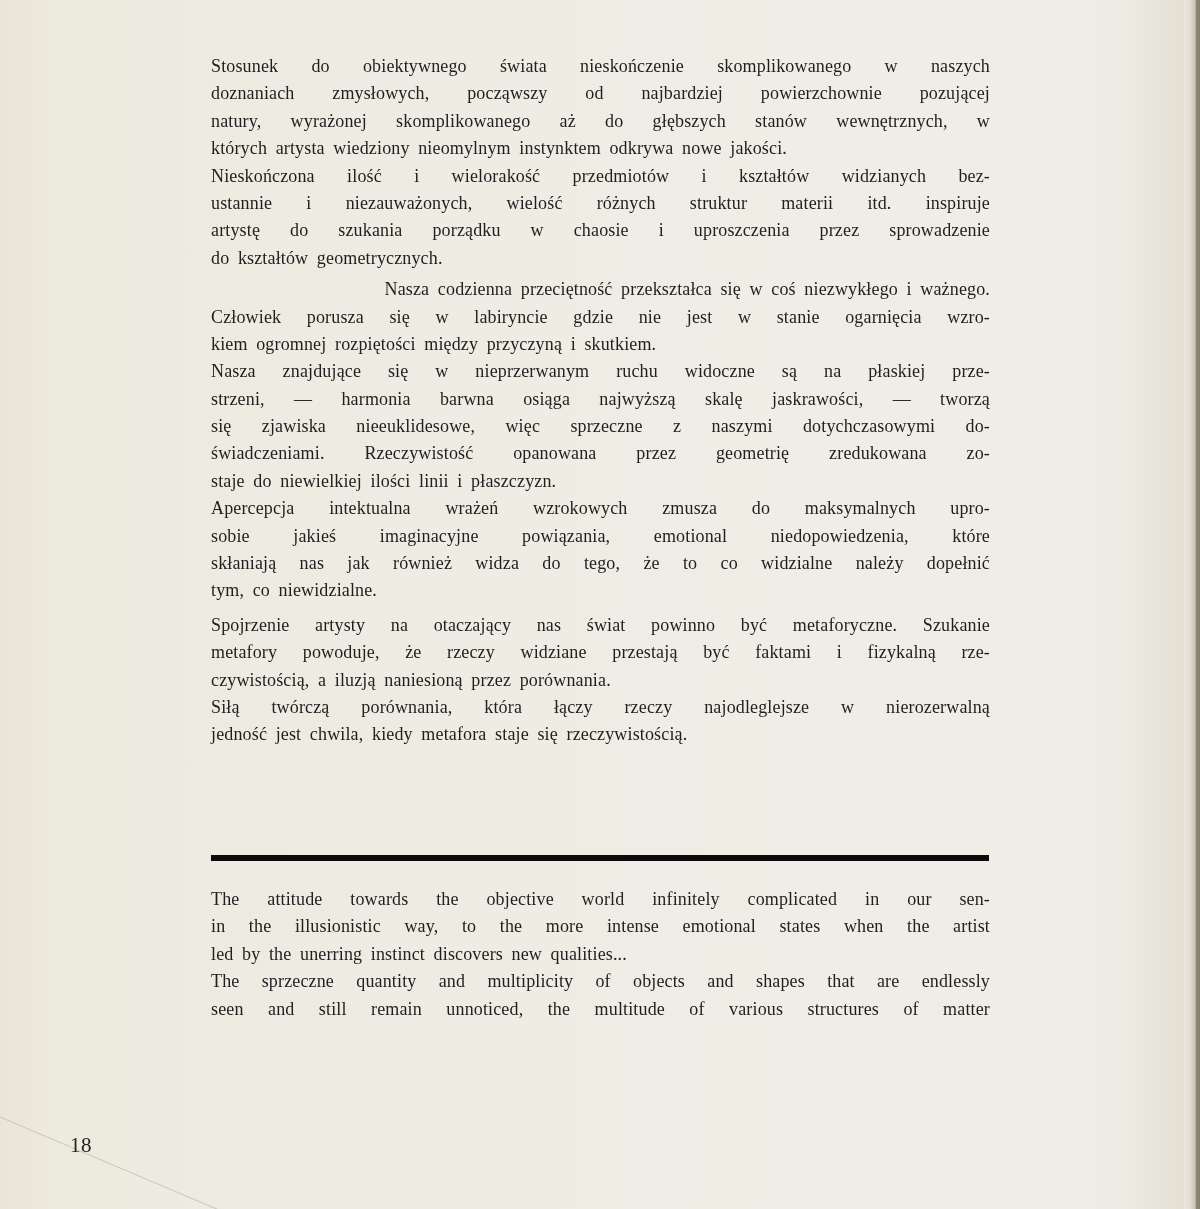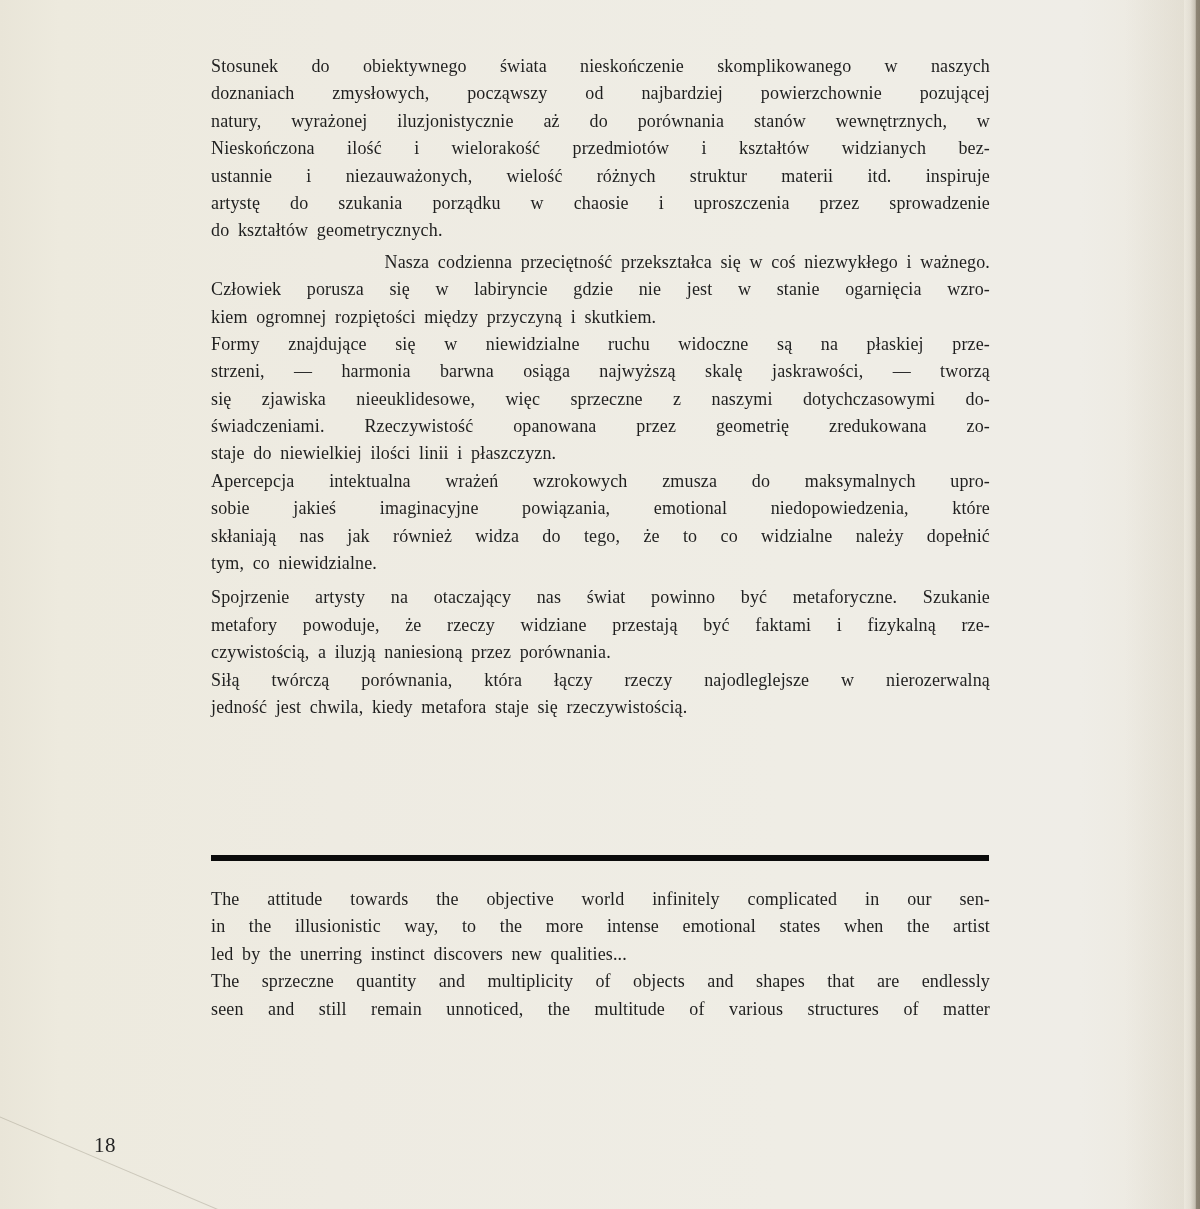--- a/index.html
+++ b/index.html
@@ -72,57 +72,58 @@
   .divider {
     position: absolute;
     left: 211px;
     top: 855px;
     width: 778px;
     height: 6px;
     background: #0b0b0b;
   }
   .page-number {
     position: absolute;
-    left: 94px;
+    left: 70px;
     top: 1132px;
     font-size: 21px;
     line-height: 26px;
     letter-spacing: 0.6px;
     color: #232323;
   }
 </style>
 </head>
 <body>
 
 <div class="page">
   <div class="edge-shade"></div>
   <div class="page-edge"></div>
   <div class="crease"></div>
 
   <div class="text-block polish">
       <div class="para">
         <div class="line jl">Stosunek do obiektywnego świata nieskończenie skomplikowanego w naszych</div>
         <div class="line jl">doznaniach zmysłowych, począwszy od najbardziej powierzchownie pozującej</div>
-        <div class="line jl">natury, wyrażonej iluzjonistycznie aż do porównania stanów wewnętrznych, w</div>
+        <div class="line jl">natury, wyrażonej skomplikowanego aż do głębszych stanów wewnętrznych, w</div>
+        <div class="line">których artysta wiedziony nieomylnym instynktem odkrywa nowe jakości.</div>
       </div>
       <div class="para">
         <div class="line jl">Nieskończona ilość i wielorakość przedmiotów i kształtów widzianych bez-</div>
         <div class="line jl">ustannie i niezauważonych, wielość różnych struktur materii itd. inspiruje</div>
         <div class="line jl">artystę do szukania porządku w chaosie i uproszczenia przez sprowadzenie</div>
         <div class="line">do kształtów geometrycznych.</div>
       </div>
       <div class="para">
         <div class="line">Nasza codzienna przeciętność przekształca się w coś niezwykłego i ważnego.</div>
       </div>
       <div class="para">
         <div class="line jl">Człowiek porusza się w labiryncie gdzie nie jest w stanie ogarnięcia wzro-</div>
         <div class="line">kiem ogromnej rozpiętości między przyczyną i skutkiem.</div>
       </div>
       <div class="para">
-        <div class="line jl">Formy znajdujące się w niewidzialne ruchu widoczne są na płaskiej prze-</div>
+        <div class="line jl">Nasza znajdujące się w nieprzerwanym ruchu widoczne są na płaskiej prze-</div>
         <div class="line jl">strzeni, — harmonia barwna osiąga najwyższą skalę jaskrawości, — tworzą</div>
         <div class="line jl">się zjawiska nieeuklidesowe, więc sprzeczne z naszymi dotychczasowymi do-</div>
         <div class="line jl">świadczeniami. Rzeczywistość opanowana przez geometrię zredukowana zo-</div>
         <div class="line">staje do niewielkiej ilości linii i płaszczyzn.</div>
       </div>
       <div class="para">
         <div class="line jl">Apercepcja intektualna wrażeń wzrokowych zmusza do maksymalnych upro-</div>
         <div class="line jl">sobie jakieś imaginacyjne powiązania, emotional niedopowiedzenia, które</div>
         <div class="line jl">skłaniają nas jak również widza do tego, że to co widzialne należy dopełnić</div>
         <div class="line">tym, co niewidzialne.</div>

